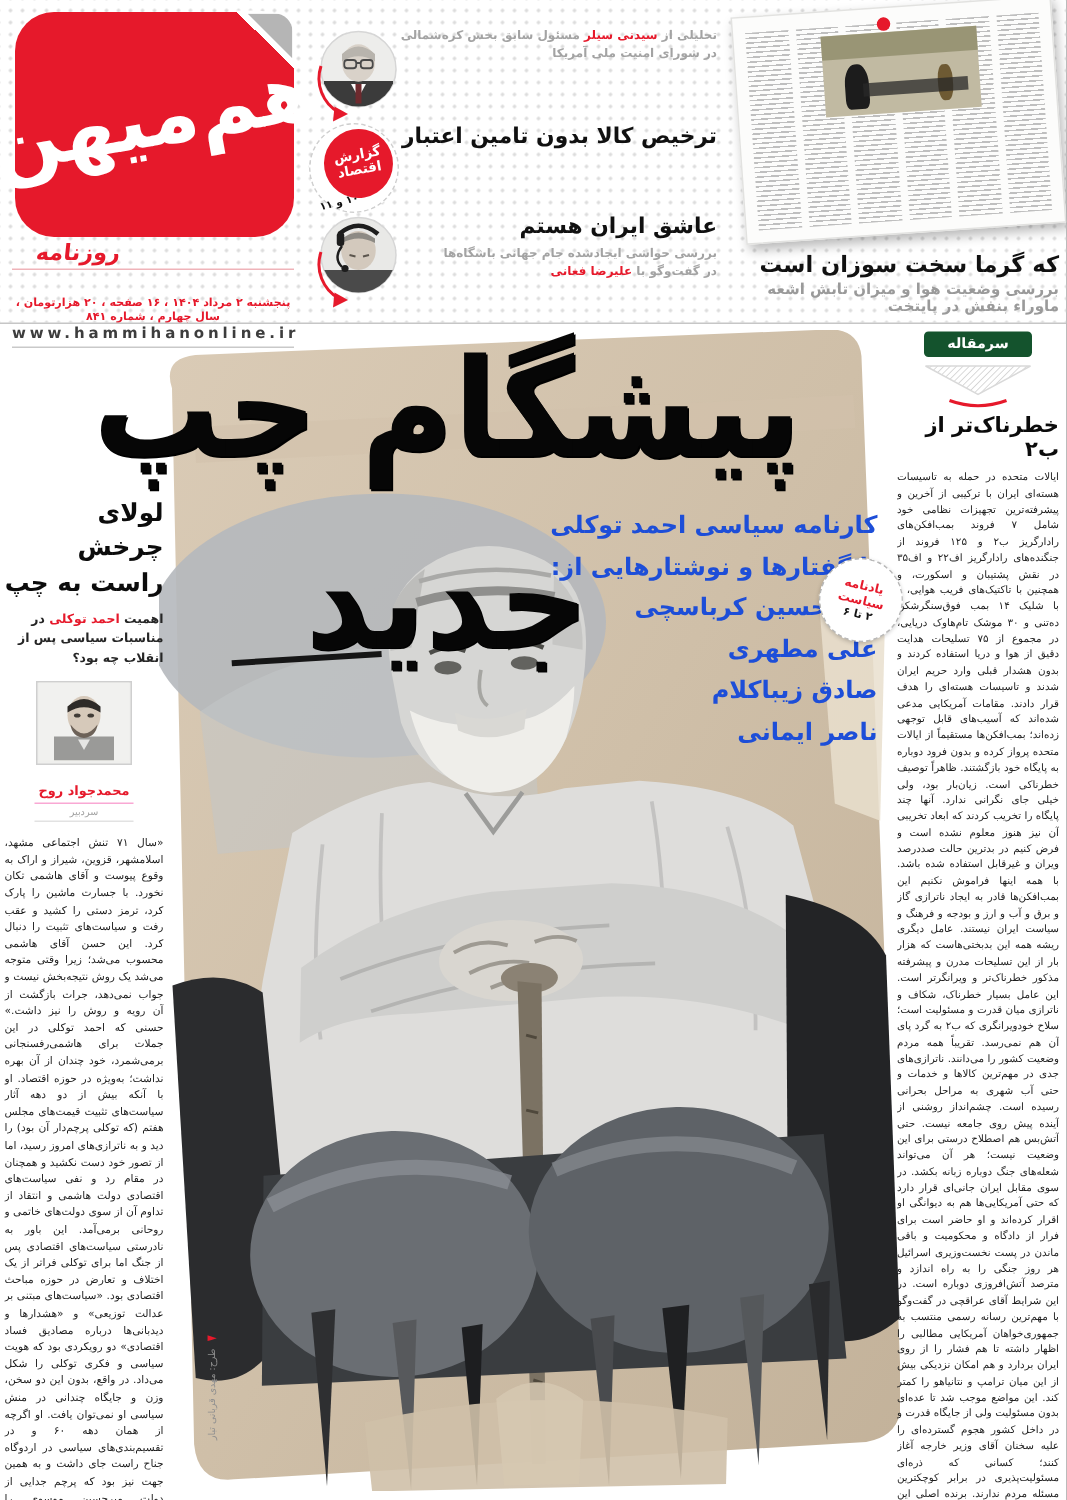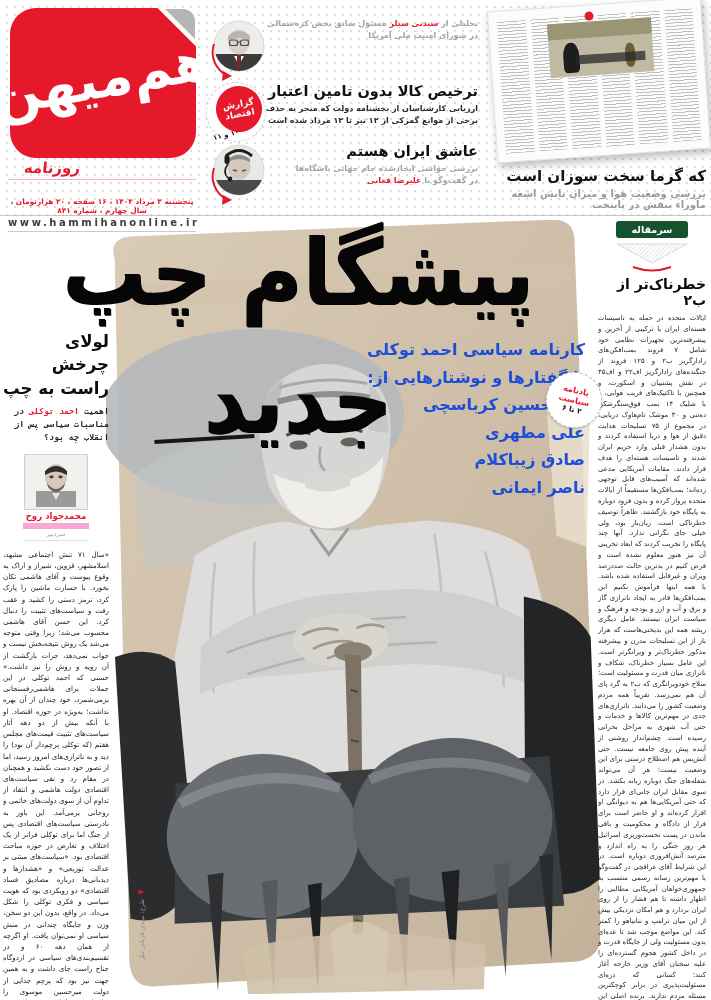--- a/index.html
+++ b/index.html
@@ -73,24 +73,24 @@
   .names div{font-size:16px;font-weight:bold;line-height:1.72;}
   
   .yad-badge{position:absolute;left:546px;top:372px;width:54px;height:54px;z-index:6;border-radius:50%;
     background:#fff;border:1.5px dashed #b9b9b9;box-shadow:0 1px 3px rgba(0,0,0,.2);
     display:flex;flex-direction:column;align-items:center;justify-content:center;transform:rotate(13deg);}
   .yad-badge .r{color:#e6192b;font-size:8.2px;font-weight:bold;line-height:1.25;}
   .yad-badge .b{color:#141414;font-size:7.4px;font-weight:bold;line-height:1.3;}
   
   .left-col{position:absolute;left:3px;top:330px;width:106px;z-index:4;}
   .left-title{font-size:16.5px;font-weight:bold;color:#0c0c0c;text-align:right;line-height:1.42;}
-  .left-sub{font-size:8.3px;font-weight:bold;color:#262626;text-align:right;line-height:1.55;margin-top:6px;font-family:Liberation Mono, monospace;}
+  .left-sub{font-size:8.3px;font-weight:bold;color:#262626;text-align:right;line-height:1.55;margin-top:6px;}
   .author-card{width:66px;margin:9px auto 0;text-align:center;}
   .author-photo{width:62px;height:54px;border:1px solid #cfcfcf;background:#efefed;margin:0 auto;}
-  .author-name{color:#e6192b;font-size:8.6px;font-weight:bold;margin-top:1px;border-bottom:6px solid #f9a8d4;padding-bottom:2px;}
+  .author-name{color:#e6192b;font-size:8.6px;font-weight:bold;margin-top:13px;border-bottom:1px solid #f9a8d4;padding-bottom:2px;}
   .author-role{color:#9e9e9e;font-size:6.4px;padding:1px 0 2px;border-bottom:1px solid #e2e2e2;}
   .left-body{margin-top:8px;font-size:7.1px;line-height:1.58;text-align:justify;color:#1d1d1d;
     height:488px;overflow:hidden;}
   
   .edit-col{position:absolute;left:598px;top:221px;width:108px;z-index:4;}
   .edit-label{width:64px;margin:0 auto;background:#14532d;color:#fff;font-size:9.5px;font-weight:bold;
     text-align:center;border-radius:3px;padding:3px 4px;}
   .edit-icon{width:78px;height:30px;margin:5px auto 0;display:block;}
   .edit-title{font-size:14px;font-weight:bold;color:#0b0b0b;text-align:right;margin-top:3px;}
   .edit-body{margin-top:5px;font-size:6.9px;line-height:1.56;text-align:justify;color:#1e1e1e;
@@ -142,21 +142,20 @@
 
   <div class="eco-badge">
     <div class="eco-red">
       <span>گزارش</span>
       <span>اقتصاد</span>
     </div>
     <div class="eco-pages">۱۰ و ۱۱</div>
   </div>
   <div class="story-text" style="left:260px;top:82px;">
     <div class="story-title">ترخیص کالا بدون تامین اعتبار</div>
-    <div class="story-sub dark"><span>ارزیابی کارشناسان از بخشنامه دولت که منجر به حذف</span><br><span>برخی از موانع گمرکی از ۱۲ تیر تا ۱۲ مرداد شده است</span></div>
   </div>
 
   <div class="story-photo" style="left:208px;top:142px;">
     <svg width="62" height="66" viewBox="0 0 62 66">
       <defs>
           <clipPath id="c2">
             <circle cx="31" cy="28" r="25"></circle>
           </clipPath>
         </defs>
       <circle cx="31" cy="28" r="25" fill="#e9e9e7" stroke="#d6d6d6"></circle>

